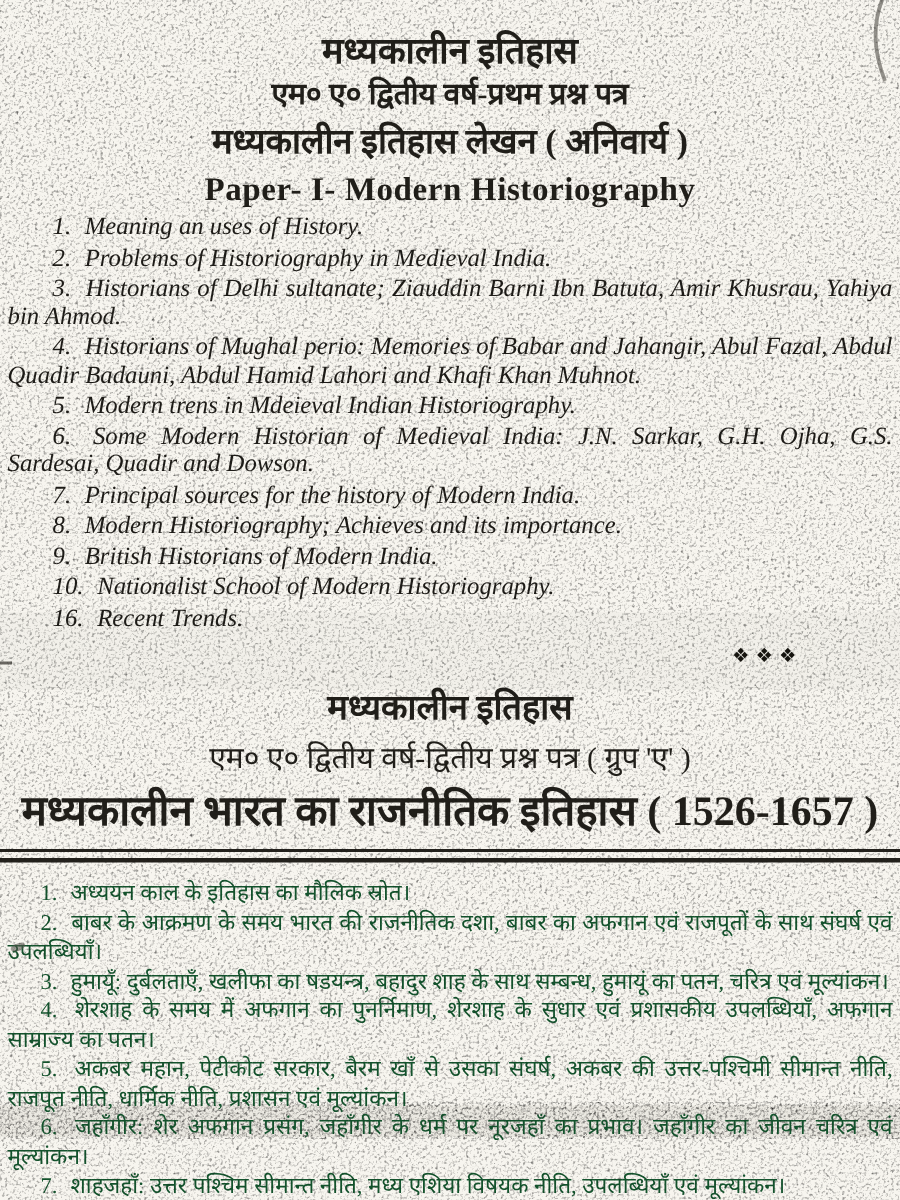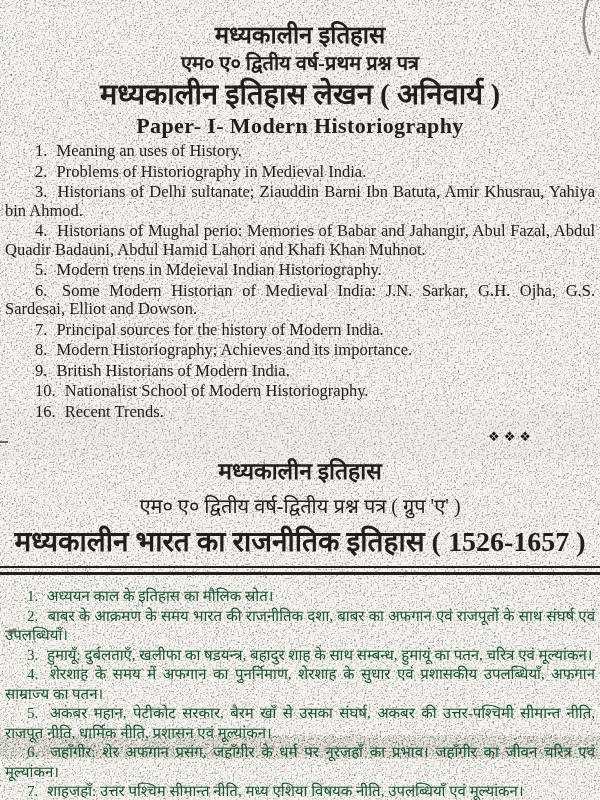--- a/index.html
+++ b/index.html
@@ -7,25 +7,25 @@
     position:relative;width:600px;height:800px;overflow:hidden;
     background:#f7f5ef;color:#211f1a;
     font-family:"Liberation Serif","DejaVu Serif",serif;
   }
   .layer{position:absolute;inset:0;}
   .no-events{pointer-events:none;}
   .content{position:absolute;inset:0;padding:22px 5px 0;box-sizing:border-box;}
   .center{text-align:center;}
   .h-sub{font-size:24px;line-height:26px;font-weight:700;margin:0 0 3px;}
   .h-exam{font-size:20px;line-height:24px;font-weight:700;margin:0 0 3px;}
-  .h-main{font-size:29px;line-height:33px;font-weight:700;margin:0 0 2px;}
+  .h-main{font-size:23px;line-height:33px;font-weight:700;margin:0 0 2px;}
   .h-en{font-size:22px;line-height:25px;font-weight:700;letter-spacing:.4px;margin:0 0 4px;}
   .topics-en p{
     margin:0 0 2px;text-indent:30px;text-align:justify;
-    font-size:16.5px;line-height:18.5px;color:#1e1c18;
+    font-size:16.5px;line-height:18.5px;color:#1e1c18;font-style:italic;
   }
   .orn{font-size:13px;letter-spacing:4px;color:#16140f;}
   .orn1{text-align:right;padding-right:60px;margin:8px 0 12px;}
   .h-sub2{font-size:23px;line-height:30px;font-weight:700;margin:0 0 6px;}
   .h-exam2{font-size:20px;line-height:26px;font-weight:400;margin:0 0 5px;}
   .h-main2{font-size:28px;line-height:36px;font-weight:700;margin:0 0 0;}
   .rule{margin:6px -5px 0;height:4px;border-top:2px solid #23211c;border-bottom:3px solid #23211c;}
   .topics-hi{margin-top:12px;}
   .topics-hi p{
     margin:0;text-indent:22px;text-align:justify;
@@ -62,21 +62,21 @@
       <div class="center h-exam">एम० ए० द्वितीय वर्ष-प्रथम प्रश्न पत्र</div>
       <div class="center h-main">मध्यकालीन इतिहास लेखन ( अनिवार्य )</div>
       <div class="center h-en">Paper- I- Modern Historiography</div>
 
       <div class="topics-en">
         <p><span class="t-num">1.</span> <span>Meaning an uses of History.</span></p>
         <p><span class="t-num">2.</span> <span>Problems of Historiography in Medieval India.</span></p>
         <p><span class="t-num">3.</span> <span>Historians of Delhi sultanate; Ziauddin Barni Ibn Batuta, Amir Khusrau, Yahiya bin Ahmod.</span></p>
         <p><span class="t-num">4.</span> <span>Historians of Mughal perio: Memories of Babar and Jahangir, Abul Fazal, Abdul Quadir Badauni, Abdul Hamid Lahori and Khafi Khan Muhnot.</span></p>
         <p><span class="t-num">5.</span> <span>Modern trens in Mdeieval Indian Historiography.</span></p>
-        <p><span class="t-num">6.</span> <span>Some Modern Historian of Medieval India: J.N. Sarkar, G.H. Ojha, G.S. Sardesai, Elliot and Dowson.</span></p>
+        <p><span class="t-num">6.</span> <span>Some Modern Historian of Medieval India: J.N. Sarkar, G.H. Ojha, G.S. Sardesai, Quadir and Dowson.</span></p>
         <p><span class="t-num">7.</span> <span>Principal sources for the history of Modern India.</span></p>
         <p><span class="t-num">8.</span> <span>Modern Historiography; Achieves and its importance.</span></p>
         <p><span class="t-num">9.</span> <span>British Historians of Modern India.</span></p>
         <p><span class="t-num">10.</span> <span>Nationalist School of Modern Historiography.</span></p>
         <p><span class="t-num">16.</span> <span>Recent Trends.</span></p>
       </div>
 
       <div class="orn orn1">❖❖❖</div>
     </section>
 

